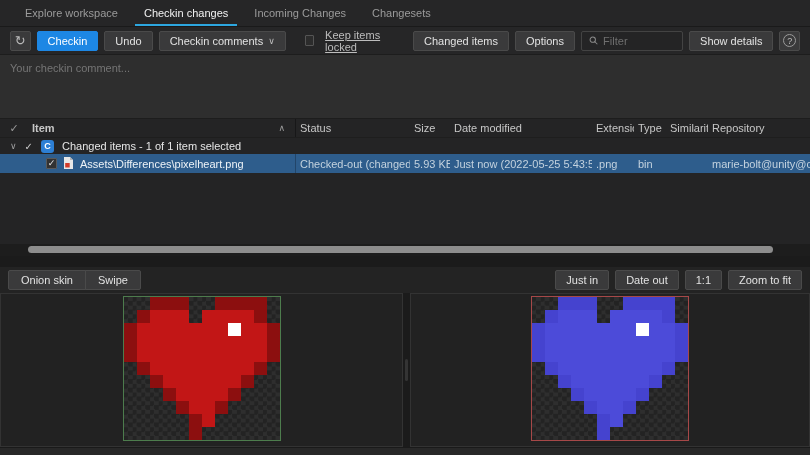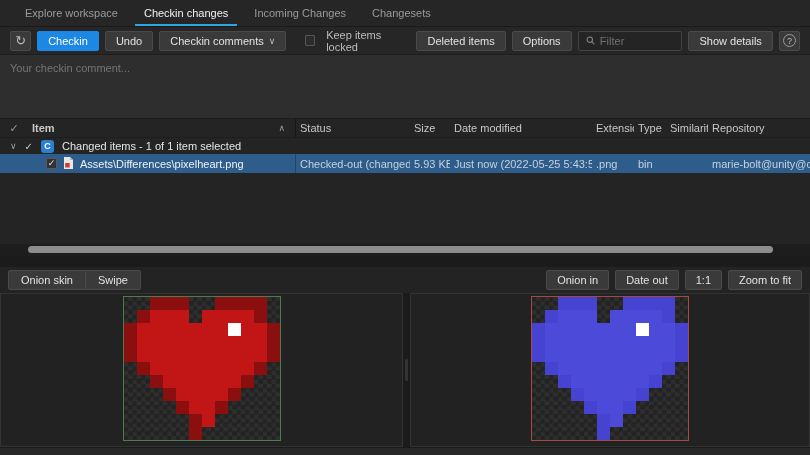--- a/index.html
+++ b/index.html
@@ -20,21 +20,21 @@
   
   .toolbar { height:27px; flex:0 0 27px; background:#262627; display:flex; align-items:center; padding:0 10px; gap:6px; }
   .btn {
     background:#3a3a3b; border:1px solid #4a4a4a; color:#e2e2e2; border-radius:2px;
     font-size:11px; font-family:inherit; height:20px; padding:0 10px; display:inline-flex; align-items:center; gap:5px; white-space:nowrap;
   }
   .btn.primary { background:var(--accent,#1d87e4); border-color:var(--accent,#1d87e4); color:#fff; }
   .iconbtn { width:24px; justify-content:center; padding:0; color:#b9b9b9; font-size:13px; }
   .chev { font-size:9px; color:#bdbdbd; }
   .checkbox { width:11px; height:11px; background:#2c2c2c; border:1px solid #555; border-radius:1px; display:inline-block; }
-  .cb-label { color:#bdbdbd; margin-left:5px; }
+  .cb-label { color:#bdbdbd; margin-left:5px;text-decoration:underline; }
   .spacer { flex:1; }
   .filter-wrap { display:flex; align-items:center; gap:5px; background:#242425; border:1px solid #434343; border-radius:2px; height:20px; padding:0 7px; width:118px; }
   .filter-wrap input { background:transparent; border:none; outline:none; color:#cfcfcf; font-family:inherit; font-size:11px; width:100%; }
   .filter-wrap input::placeholder { color:#6f6f6f; }
   .help-q { width:13px; height:13px; border:1px solid #9a9a9a; border-radius:50%; display:inline-flex; align-items:center; justify-content:center; font-size:9px; color:#bdbdbd; }
 
   
   .comment { height:65px; flex:0 0 65px; background:#2e2e2e; border-top:1px solid #1d1d1d; border-bottom:1px solid #1d1d1d; }
   .comment textarea {
     width:100%; height:100%; background:transparent; border:none; outline:none; resize:none;
@@ -112,21 +112,21 @@
     <button class="btn primary">Checkin</button>
     <button class="btn">Undo</button>
     <button class="btn">
       <span>Checkin comments</span>
       <span class="chev">∨</span>
     </button>
     <span style="width:8px"></span>
     <span class="checkbox"></span>
     <span class="cb-label">Keep items locked</span>
     <span class="spacer"></span>
-    <button class="btn">Deleted items</button>
+    <button class="btn">Changed items</button>
     <button class="btn">Options</button>
     <span class="filter-wrap">
       <svg width="11" height="11" viewBox="0 0 11 11">
           <circle cx="4.5" cy="4.5" r="3.2" fill="none" stroke="#8a8a8a" stroke-width="1.2"></circle>
           <line x1="7" y1="7" x2="10" y2="10" stroke="#8a8a8a" stroke-width="1.2"></line>
         </svg>
       <input type="text" placeholder="Filter" style="">
     </span>
     <button class="btn">Show details</button>
     <button class="btn iconbtn">
@@ -189,21 +189,21 @@
   </div>
 
   <div class="split-h"></div>
 
   <div class="diff-toolbar">
     <div class="mode-group">
       <button class="btn">Onion skin</button>
       <button class="btn">Swipe</button>
     </div>
     <div class="zoom-group">
-      <button class="btn">Onion in</button>
+      <button class="btn">Just in</button>
       <button class="btn">Date out</button>
       <button class="btn">1:1</button>
       <button class="btn">Zoom to fit</button>
     </div>
   </div>
 
   <div class="diff-area">
     <div class="pane left">
       <div class="pixel-canvas" style="display: grid; grid-template-columns: repeat(12, 13px); grid-auto-rows: 13px; border-color: rgb(77, 124, 77);">
           <div></div>

